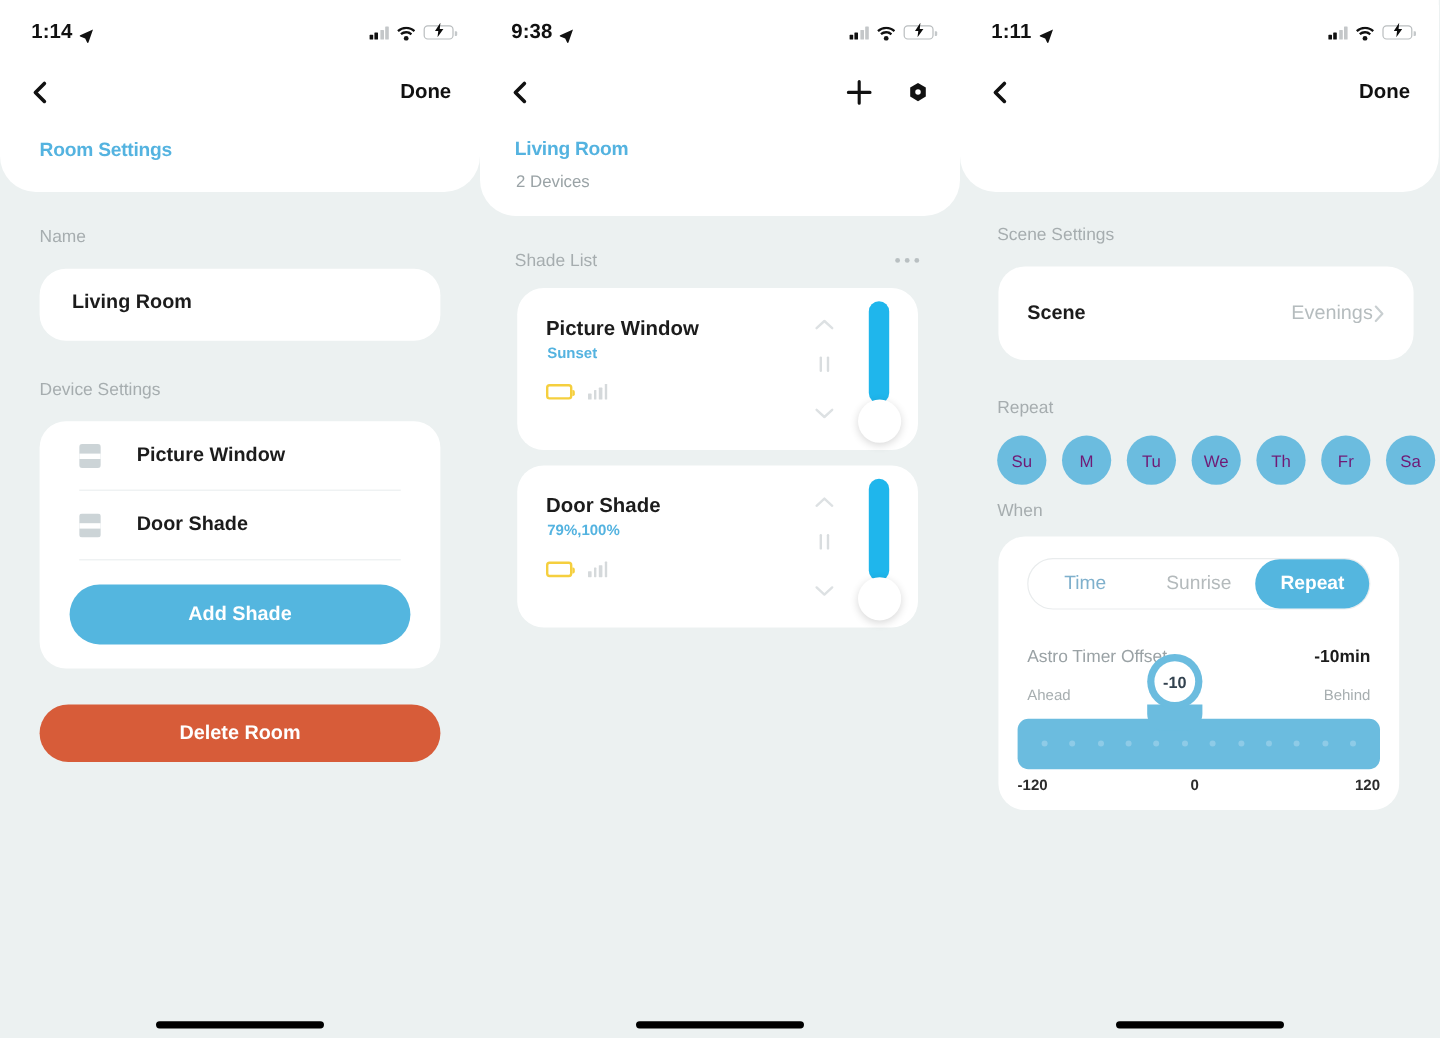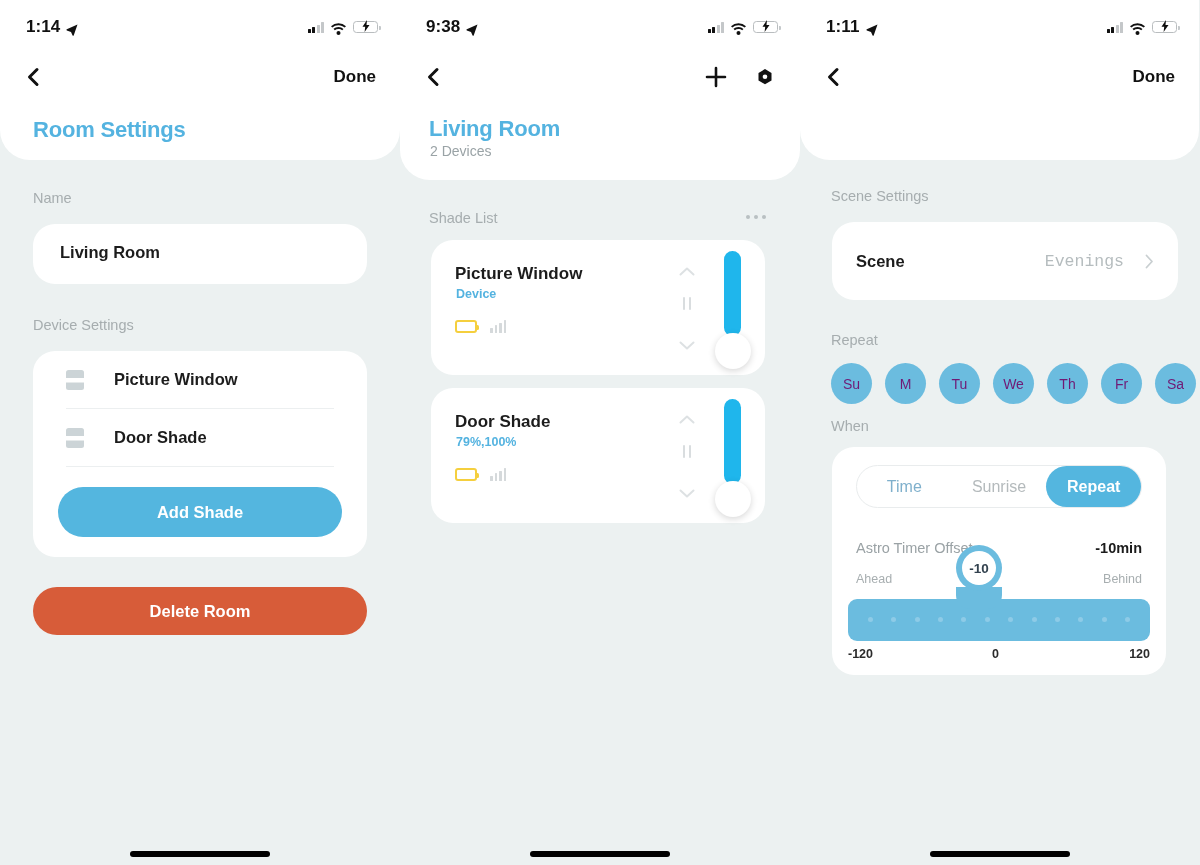--- a/index.html
+++ b/index.html
@@ -50,21 +50,21 @@
   .navbar {
     position: absolute; top: 46px; left: 0; right: 0; height: 62px;
     display: flex; align-items: center; padding: 0 24px;
   }
   .back-chevron { width: 20px; height: 20px; cursor: pointer; }
   .nav-spacer { flex: 1; }
   .nav-done { font-size: 17px; font-weight: 700; color: #111; }
   .nav-icons { display: flex; align-items: center; gap: 27px; }
   .plus-icon, .gear-icon { width: 22px; height: 22px; }
 
-  .page-title { position: absolute; font-size: 22px; font-weight: 700; color: #54b3e0; letter-spacing: -.2px; }
+  .page-title { position: absolute; font-size: 16px; font-weight: 700; color: #54b3e0; letter-spacing: -.2px; }
   .page-sub { position: absolute; font-size: 14px; color: #9aa3a6; }
 
   
   .sec-label { position: absolute; font-size: 14.5px; color: #a6adaf; }
 
   
   .card { position: absolute; background: #fff; border-radius: 22px; }
 
   .field-value { font-size: 16.5px; font-weight: 700; color: #1c1c1c; }
 
@@ -98,21 +98,21 @@
   .vslider { position:absolute; }
   .vslider .track { position:absolute; left: 9px; top:0; width: 17px; border-radius: 9px; background:#1fb6ec; }
   .vslider .knob {
     position:absolute; width: 36px; height: 36px; border-radius: 50%;
     background:#fff; left: 0; box-shadow: 0 2px 7px rgba(0,0,0,.16);
   }
 
   
   .scene-row { display:flex; align-items:center; justify-content:space-between; height:100%; padding: 0 24px 0 24px; }
   .scene-key { font-size: 16.5px; font-weight: 700; color:#1c1c1c; }
-  .scene-right { display:flex; align-items:center; gap:21px;font-family:Liberation Mono, monospace; }
+  .scene-right { display:flex; align-items:center; gap:1px; }
   .scene-val { font-size: 16.5px; color:#b5bcbe; }
   .chev-r { width: 9px; height: 15px; }
 
   .days { position:absolute; display:flex; gap: 13px; }
   .day {
     width: 41px; height: 41px; border-radius:50%;
     display:flex; align-items:center; justify-content:center;
     font-size: 14px; color:#701a75; background:#6bbcdf;
   }
 
@@ -307,21 +307,21 @@
 
     <div class="sec-label" style="left:29px; top:210px;">Shade List</div>
     <div class="dots-menu" style="left:346px; top:215px;">
         <i></i>
         <i></i>
         <i></i>
       </div>
 
     <div class="shadecard" style="left:31px; top:240px; width:334px; height:135px;">
       <div class="sc-title" style="left:24px; top:24px;">Picture Window</div>
-      <div class="sc-status" style="left:25px; top:47px;">Device</div>
+      <div class="sc-status" style="left:25px; top:47px;">Sunset</div>
       <div class="sc-batt" style="left:24px; top:80px;"><span class="bf"></span></div>
       <div class="sc-sig" style="left:59px; top:80px;">
           <i></i>
           <i></i>
           <i></i>
           <i></i>
         </div>
 
       <div class="ctrl-col" style="left:240px; top:22px; width:32px;">
         <span class="chev">

